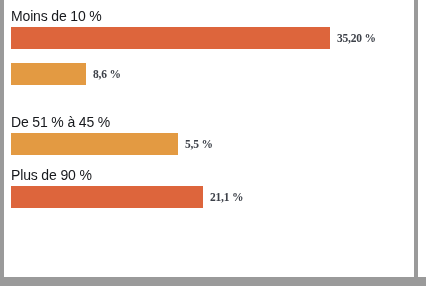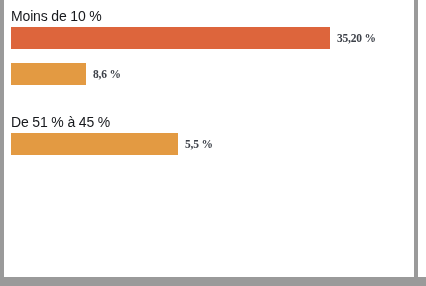--- a/index.html
+++ b/index.html
@@ -122,15 +122,22 @@
 
 
     <div class="row">
       <div class="cat-label">De 51 % à 45 %</div>
       <div class="bar-line">
         <div class="bar" style="width:167px;background:#e39a42;"></div>
         <div class="bar-value">5,5 %</div>
       </div>
     </div>
 
+    <div class="row">
+      <div class="cat-label">Plus de 90 %</div>
+      <div class="bar-line">
+        <div class="bar" style="width:192px;background:#dd653c;"></div>
+        <div class="bar-value">21,1 %</div>
+      </div>
+    </div>
 
   </div>
 </div>
 
 </body></html>

